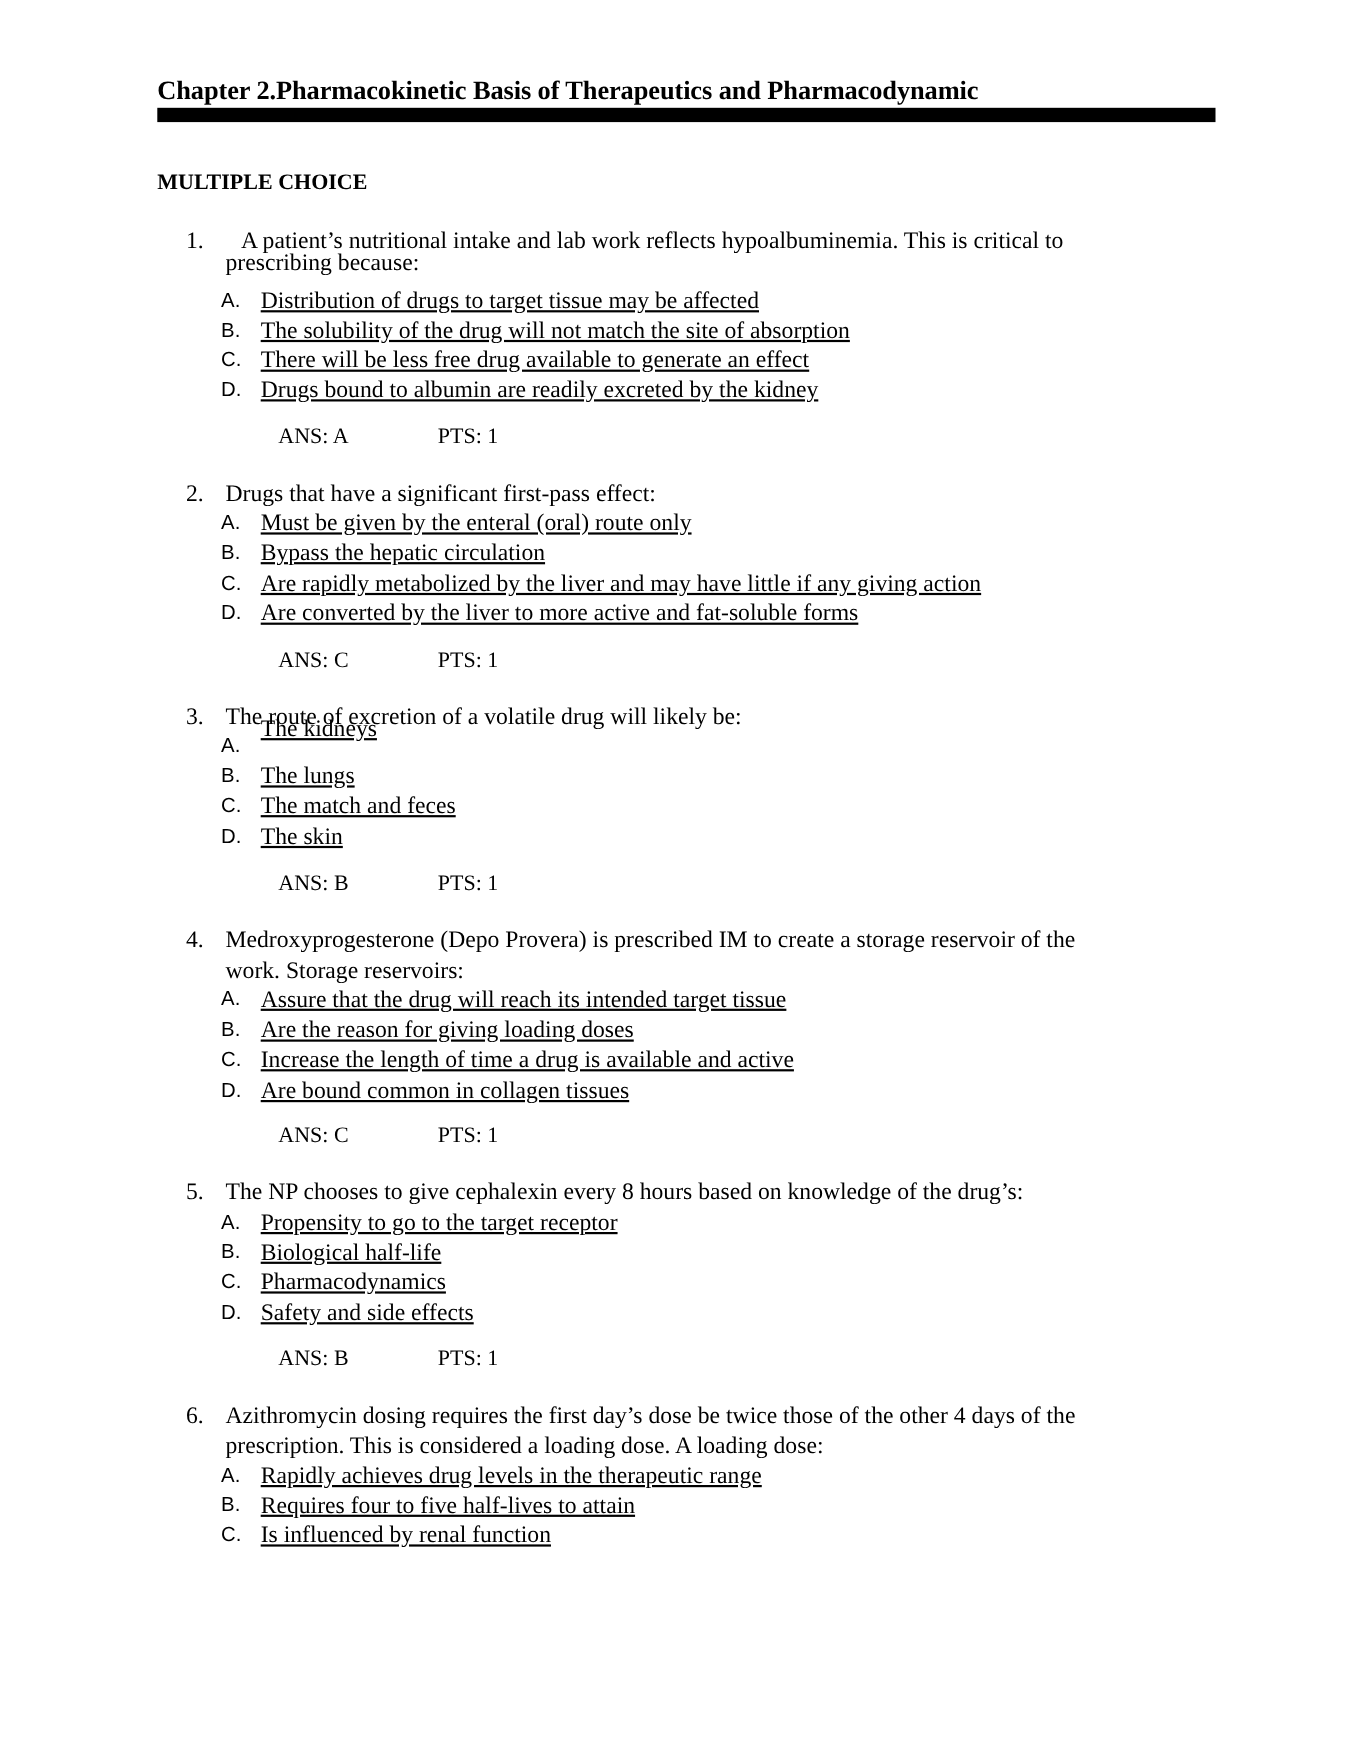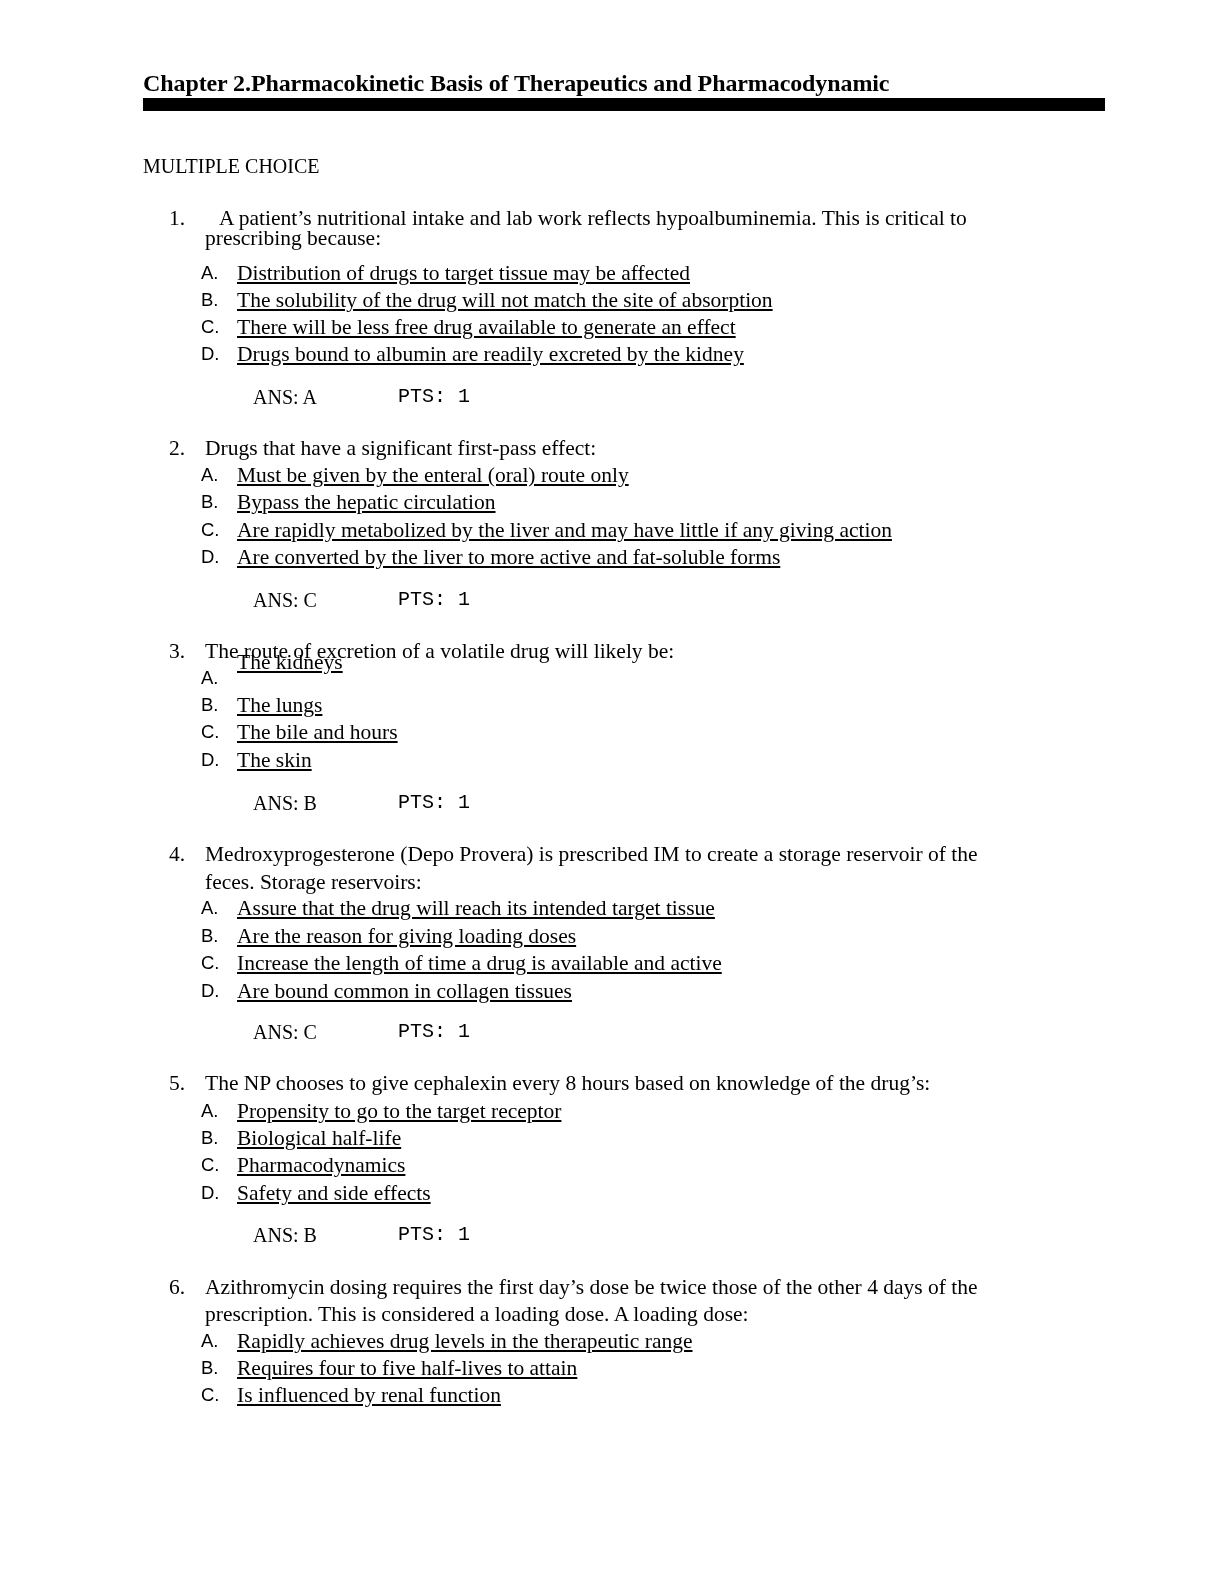--- a/index.html
+++ b/index.html
@@ -12,36 +12,36 @@
     position: absolute; left: 143px; top: 70px;
     font-size: 24px; font-weight: bold; letter-spacing: -0.1px;
     white-space: nowrap;
   }
   .title-rule {
     position: absolute; left: 143px; top: 98px; width: 962px; height: 13px;
     background: #000000;
   }
   .section-heading {
     position: absolute; left: 143px; top: 155px;
-    font-size: 20px; font-weight: normal; white-space: nowrap;
+    font-size: 20px; font-weight: bold; white-space: nowrap;
   }
   .question {
     position: absolute; left: 0; width: 1224px;
   }
   .q-line {
     position: absolute; font-size: 21.5px; white-space: nowrap; line-height: 1;
   }
   .q-num { position: absolute; left: 169px; font-size: 21.5px; line-height: 1; }
   .opt-letter {
     position: absolute; left: 201px; font-family: "Liberation Sans", "DejaVu Sans", sans-serif;
     font-size: 18.5px; line-height: 1;
   }
   .opt-text { position: absolute; left: 237px; font-size: 21.5px; white-space: nowrap; line-height: 1; text-decoration: underline; }
   .ans { position: absolute; left: 205px; font-size: 20px; white-space: nowrap; line-height: 1; margin-left: 48px; }
-  .pts { position: absolute; left: 398px; font-size: 20px; white-space: nowrap; line-height: 1; font-family: Liberation Mono, monospace; }
+  .pts { position: absolute; left: 398px; font-size: 20px; white-space: nowrap; line-height: 1; }
 </style>
 </head>
 <body>
 
 <div class="page-title">Chapter 2.Pharmacokinetic Basis of Therapeutics and Pharmacodynamic</div>
 <div class="title-rule"></div>
 <div class="section-heading">MULTIPLE CHOICE</div>
 
 <div class="question">
   <span class="q-num" style="top:208px">1.</span>
@@ -75,31 +75,31 @@
 </div>
 
 <div class="question">
   <span class="q-num" style="top:641px">3.</span>
   <span class="q-line" style="left:205px;top:641px">The route of excretion of a volatile drug will likely be:</span>
   <span class="opt-letter" style="top:669px">A.</span>
   <span class="opt-text" style="top:652px">The kidneys</span>
   <span class="opt-letter" style="top:696px">B.</span>
   <span class="opt-text" style="top:695px">The lungs</span>
   <span class="opt-letter" style="top:723px">C.</span>
-  <span class="opt-text" style="top:722px">The bile and hours</span>
+  <span class="opt-text" style="top:722px">The match and feces</span>
   <span class="opt-letter" style="top:751px">D.</span>
   <span class="opt-text" style="top:750px">The skin</span>
   <span class="ans" style="top:793px">ANS:  B</span>
   <span class="pts" style="top:793px">PTS:  1</span>
 </div>
 
 <div class="question">
   <span class="q-num" style="top:844px">4.</span>
   <span class="q-line" style="left:205px;top:844px">Medroxyprogesterone (Depo Provera) is prescribed IM to create a storage reservoir of the</span>
-  <span class="q-line" style="left:205px;top:872px">feces. Storage reservoirs:</span>
+  <span class="q-line" style="left:205px;top:872px">work. Storage reservoirs:</span>
   <span class="opt-letter" style="top:899px">A.</span>
   <span class="opt-text" style="top:898px">Assure that the drug will reach its intended target tissue</span>
   <span class="opt-letter" style="top:927px">B.</span>
   <span class="opt-text" style="top:926px">Are the reason for giving loading doses</span>
   <span class="opt-letter" style="top:954px">C.</span>
   <span class="opt-text" style="top:953px">Increase the length of time a drug is available and active</span>
   <span class="opt-letter" style="top:982px">D.</span>
   <span class="opt-text" style="top:981px">Are bound common in collagen tissues</span>
   <span class="ans" style="top:1022px">ANS:  C</span>
   <span class="pts" style="top:1022px">PTS:  1</span>

